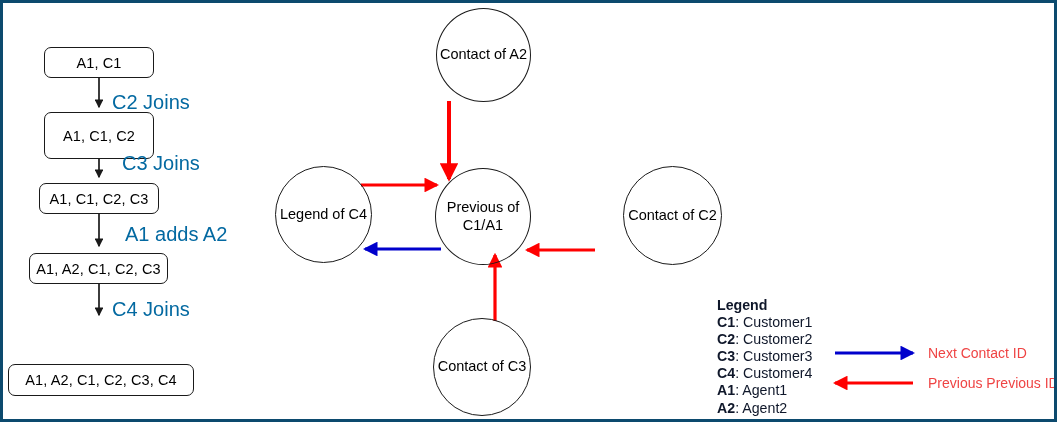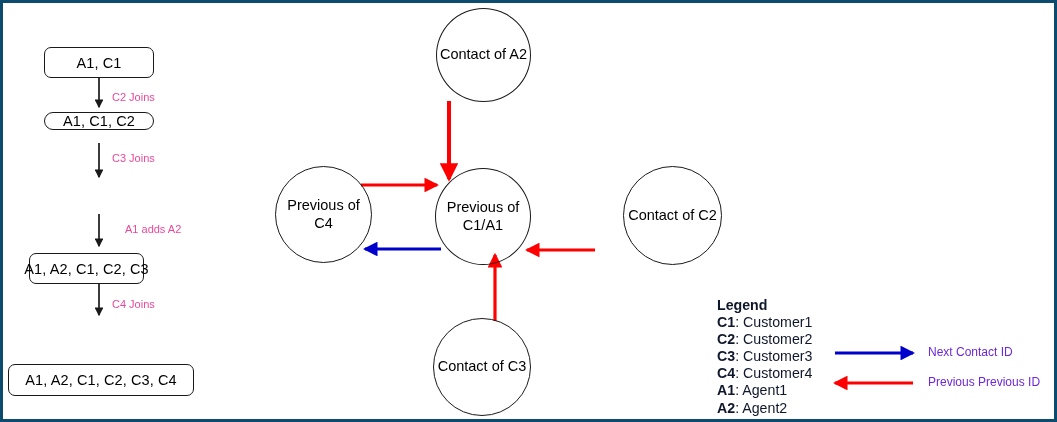--- a/index.html
+++ b/index.html
@@ -37,22 +37,22 @@
     justify-content: center;
     font-size: 14.5px;
     color: #000000;
     white-space: nowrap;
     letter-spacing: 0.1px;
   }
 
   
   .edge-label {
     position: absolute;
-    font-size: 11px;
-    color: #ec4899;
+    font-size: 20px;
+    color: #0369a1;
     white-space: nowrap;
   }
 
   
   .circle-node {
     position: absolute;
     box-sizing: border-box;
     border: 1.6px solid #1a1a1a;
     border-radius: 50%;
     background: transparent;
@@ -74,22 +74,22 @@
     font-size: 14.2px;
     color: #0f172a;
     line-height: 17.1px;
   }
   .legend-title { font-weight: bold; }
   .legend-row { white-space: nowrap; }
   .legend-key { font-weight: bold; }
 
   .legend-text {
     position: absolute;
-    font-size: 12px;
-    color: #6d28d9;
+    font-size: 14px;
+    color: #ef4444;
     white-space: nowrap;
   }
 </style>
 </head>
 <body>
 
 <div id="canvas">
 
   <svg id="svg-layer" viewBox="0 0 1057 422" xmlns="http://www.w3.org/2000/svg">
     <defs>
@@ -142,47 +142,50 @@
     </g>
     <g>
       <path d="M 910 380 L 832 380" fill="none" stroke="#ff0000" stroke-width="3.2" marker-end="url(#arrow-red)"></path>
     </g>
   </svg>
 
   <div class="flow-box" style="left:41px; top:44px; width:110px; height:31px;">
     <span>A1, C1</span>
   </div>
 
-  <div class="flow-box" style="left:41px; top:109px; width:110px; height:18px;border-radius:9px;">
+  <div class="flow-box" style="left:41px; top:109px; width:110px; height:47px;">
     <span>A1, C1, C2</span>
   </div>
 
-
-  <div class="flow-box" style="left:26px; top:250px; width:115px; height:31px;">
+  <div class="flow-box" style="left:36px; top:180px; width:120px; height:31px;">
+    <span>A1, C1, C2, C3</span>
+  </div>
+
+  <div class="flow-box" style="left:26px; top:250px; width:139px; height:31px;">
     <span>A1, A2, C1, C2, C3</span>
   </div>
 
   <div class="flow-box" style="left:5px; top:317px; width:186px; height:32px;margin-top:44px;">
     <span>A1, A2, C1, C2, C3, C4</span>
   </div>
 
   <div class="edge-label" style="left:109px; top:88px;">C2 Joins</div>
-  <div class="edge-label" style="left:109px; top:149px;">C3 Joins</div>
+  <div class="edge-label" style="left:119px; top:149px;">C3 Joins</div>
   <div class="edge-label" style="left:122px; top:220px;">A1 adds A2</div>
   <div class="edge-label" style="left:109px; top:295px;">C4 Joins</div>
 
   <div class="circle-node" style="left:433px; top:5px; width:95px; height:94px;">
     <div>
       <span>Contact of A2</span>
     </div>
   </div>
 
   <div class="circle-node" style="left:272px; top:163px; width:97px; height:97px;">
     <div>
-      <span>Previous of C4</span>
+      <span>Legend of C4</span>
     </div>
   </div>
 
   <div class="circle-node" style="left:432px; top:165px; width:96px; height:97px;">
     <div>
       <span>Previous of</span>
       <span>C1/A1</span>
     </div>
   </div>
 

